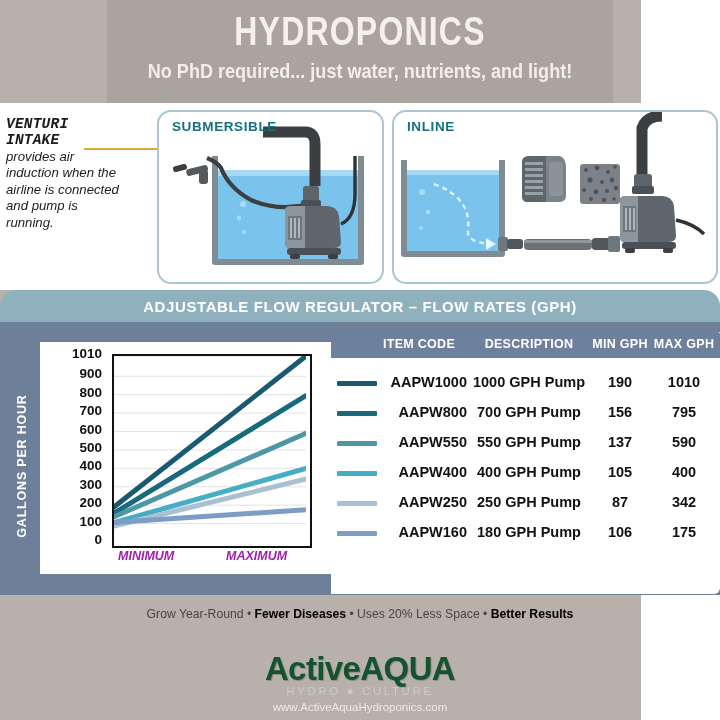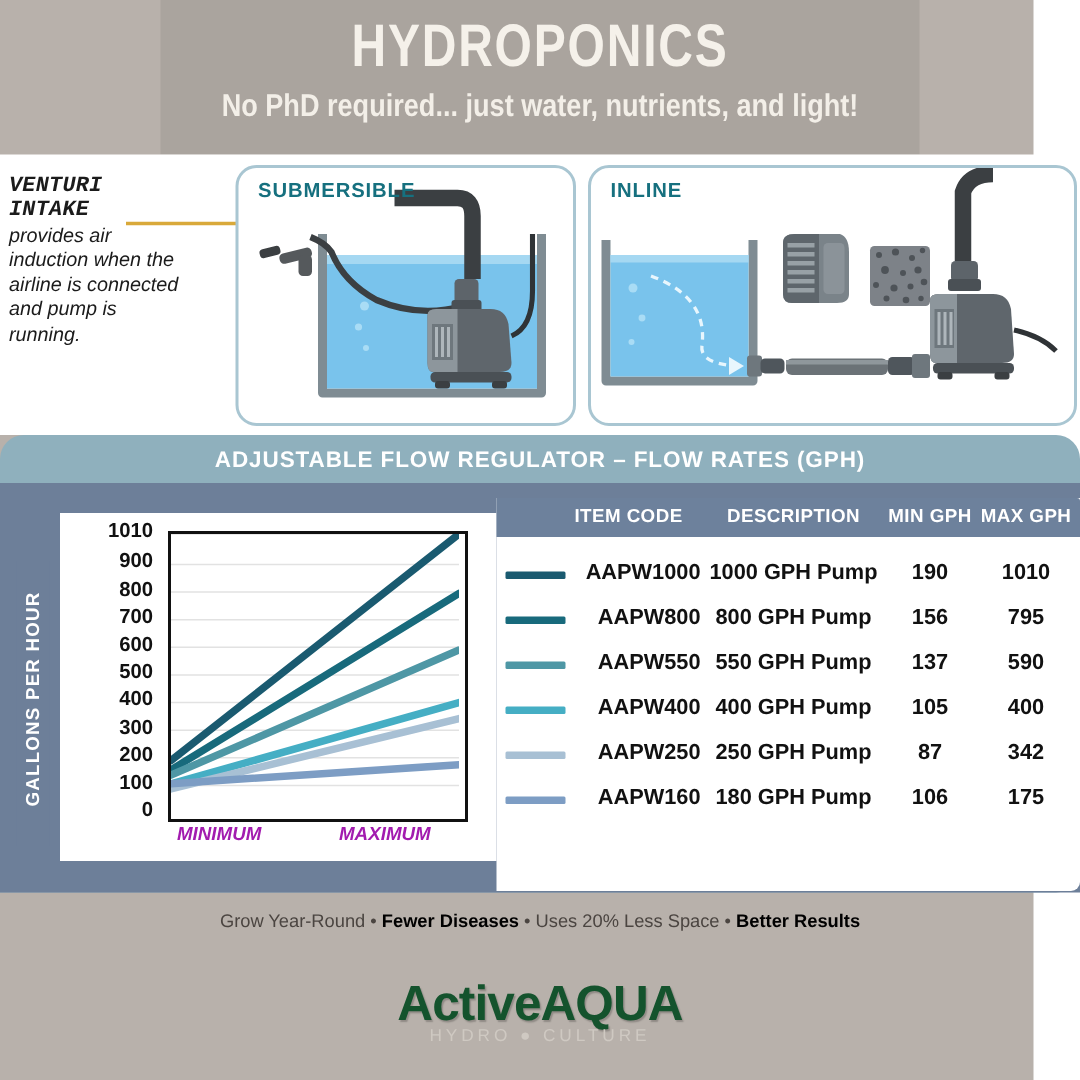--- a/index.html
+++ b/index.html
@@ -1,17 +1,17 @@
 <!DOCTYPE html>
 <html><head>
 <meta charset="utf-8">
 <style>
   html,body{margin:0;padding:0;}
   body{width:720px;height:720px;background:#ffffff;font-family:"Liberation Sans",sans-serif;overflow:hidden;}
-  .page{position:relative;width:641px;height:720px;background:#b8b1ab;padding-left:48px;}
+  .page{position:relative;width:641px;height:720px;background:#b8b1ab;}
 
   
   .header-band{position:absolute;left:107px;top:0;width:506px;height:103px;background:#aaa49e;}
   .hdr-title{position:absolute;left:0;right:0;top:8px;text-align:center;color:#f5f1ea;
     font-family:"Liberation Sans",sans-serif;font-weight:bold;font-size:40px;letter-spacing:1.5px;
     transform:scaleX(0.80);transform-origin:center;line-height:46px;}
   .hdr-sub{position:absolute;left:0;right:0;top:58px;text-align:center;color:#f3efe8;
     font-weight:bold;font-size:21px;transform:scaleX(0.86);transform-origin:center;line-height:26px;}
 
   
@@ -265,21 +265,21 @@
             <div class="trow" style="top: 36px;">
               <div class="sw" style="background: rgb(26, 90, 112);"></div>
               <div class="c-code" style="top: 6px;">AAPW1000</div>
               <div class="c-desc" style="top: 6px;">1000 GPH Pump</div>
               <div class="c-min" style="top: 6px;">190</div>
               <div class="c-max" style="top: 6px;">1010</div>
             </div>
             <div class="trow" style="top: 66px;">
               <div class="sw" style="background: rgb(24, 106, 124);"></div>
               <div class="c-code" style="top: 6px;">AAPW800</div>
-              <div class="c-desc" style="top: 6px;">800 GPH Pump</div>
+              <div class="c-desc" style="top: 6px;">700 GPH Pump</div>
               <div class="c-min" style="top: 6px;">156</div>
               <div class="c-max" style="top: 6px;">795</div>
             </div>
             <div class="trow" style="top: 96px;">
               <div class="sw" style="background: rgb(78, 151, 165);"></div>
               <div class="c-code" style="top: 6px;">AAPW550</div>
               <div class="c-desc" style="top: 6px;">550 GPH Pump</div>
               <div class="c-min" style="top: 6px;">137</div>
               <div class="c-max" style="top: 6px;">590</div>
             </div>
@@ -307,15 +307,16 @@
           </div>
       </div>
 
     </div>
   </div>
 
   <div class="tagline" id="tagline"><span>Grow Year-Round</span><span> • </span><b>Fewer Diseases</b><span> • </span><span>Uses 20% Less Space</span><span> • </span><b>Better Results</b></div>
   <div class="logo">
     <div class="l1">ActiveAQUA</div>
     <div class="l2">HYDRO ● CULTURE</div>
+    <div class="l3">www.ActiveAquaHydroponics.com</div>
   </div>
 
 </div>
 
 </body></html>

